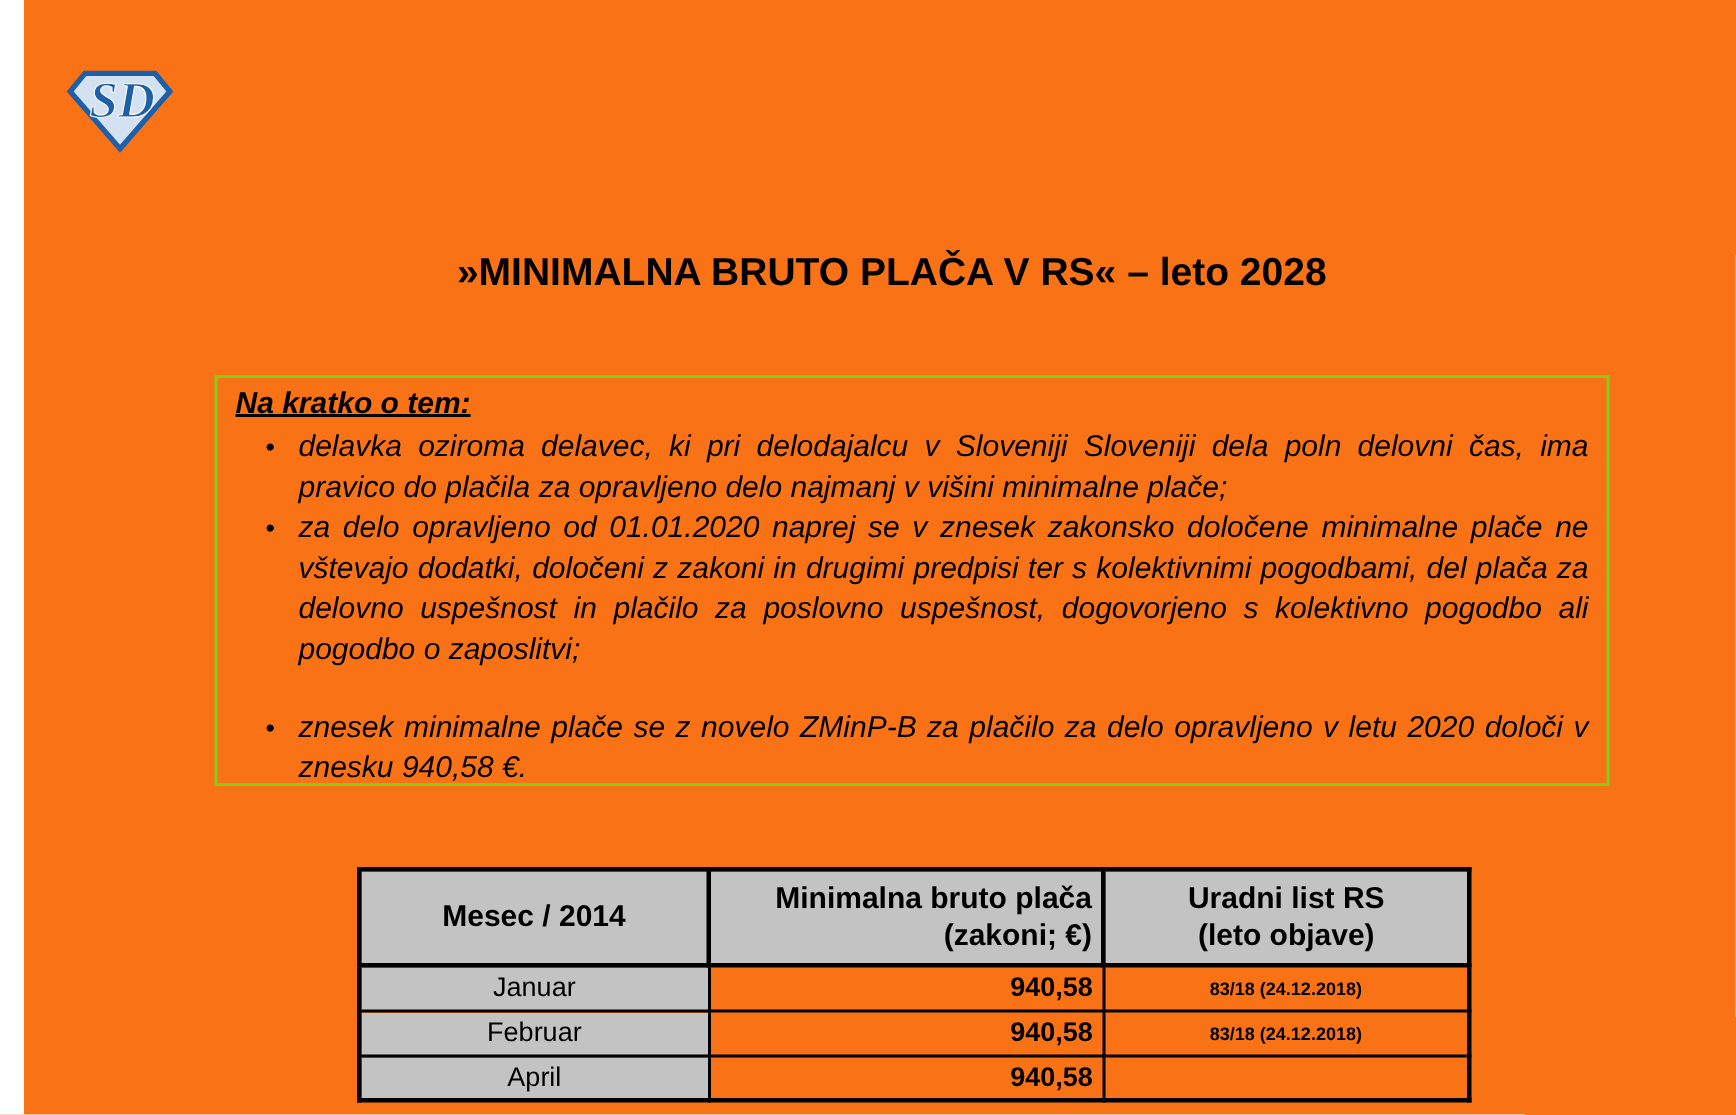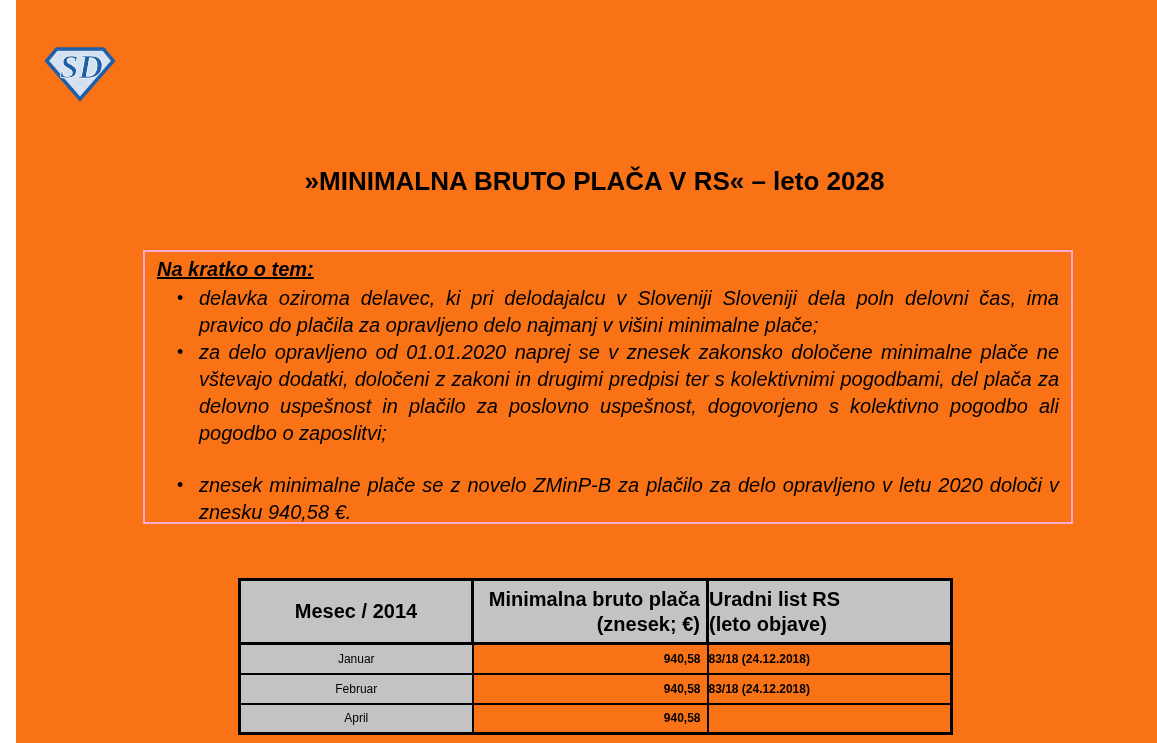--- a/index.html
+++ b/index.html
@@ -17,21 +17,21 @@
   .doc-title {
     position: absolute; top: 166px; left: 0; width: 100%;
     text-align: center;
     font-size: 26px; font-weight: bold;
     letter-spacing: 0px;
   }
 
   .info-box {
     position: absolute; left: 127px; top: 250px;
     width: 930px; height: 274px;
-    border: 2px solid #f9a8d4;
+    border: 2px solid #84cc16;
     padding: 4px 10px 0 12px;
     font-style: italic;
     font-size: 20px;
     line-height: 27px;
   }
   .info-heading {
     font-weight: bold;
     text-decoration: underline;
     margin-bottom: 2px;
   }
@@ -61,23 +61,23 @@
     background: #c3c3c3;
     border: 3px solid #000;
     height: 64px;
     font-weight: bold;
     font-size: 20px;
     line-height: 25px;
     vertical-align: middle;
   }
   .salary-table { border: 3px solid #000; }
   .col-month   { width: 233px; text-align: center; }
-  .col-amount  { width: 235px; text-align: right; padding-right: 6px; }
-  .col-gazette { width: 244px; }
-  .salary-table tr.data-row td { height: 30px; font-size: 12px; vertical-align: middle; }
+  .col-amount  { width: 263px; text-align: right; padding-right: 6px; }
+  .col-gazette { width: 244px; text-align: center; }
+  .salary-table tr.data-row td { height: 30px; font-size: 18px; vertical-align: middle; }
   .salary-table tr.data-row td.col-month { background: #c3c3c3; }
   .salary-table tr.data-row td.col-amount { font-weight: bold; }
   .salary-table tr.data-row td.col-gazette { font-weight: bold; font-size: 12px; }
   .hdr-line { display: block; }
 </style>
 </head>
 <body>
 
 <div class="page">
 
@@ -108,21 +108,21 @@
   </div>
 
   <table class="salary-table">
     <tbody>
       <tr class="header-row">
         <td class="col-month">
           <span class="hdr-line">Mesec / 2014</span>
         </td>
         <td class="col-amount">
           <span class="hdr-line">Minimalna bruto plača</span>
-          <span class="hdr-line">(znesek; €)</span>
+          <span class="hdr-line">(zakoni; €)</span>
         </td>
         <td class="col-gazette">
           <span class="hdr-line">Uradni list RS</span>
           <span class="hdr-line">(leto objave)</span>
         </td>
       </tr>
 
       <tr class="data-row">
         <td class="col-month">Januar</td>
         <td class="col-amount">940,58</td>

